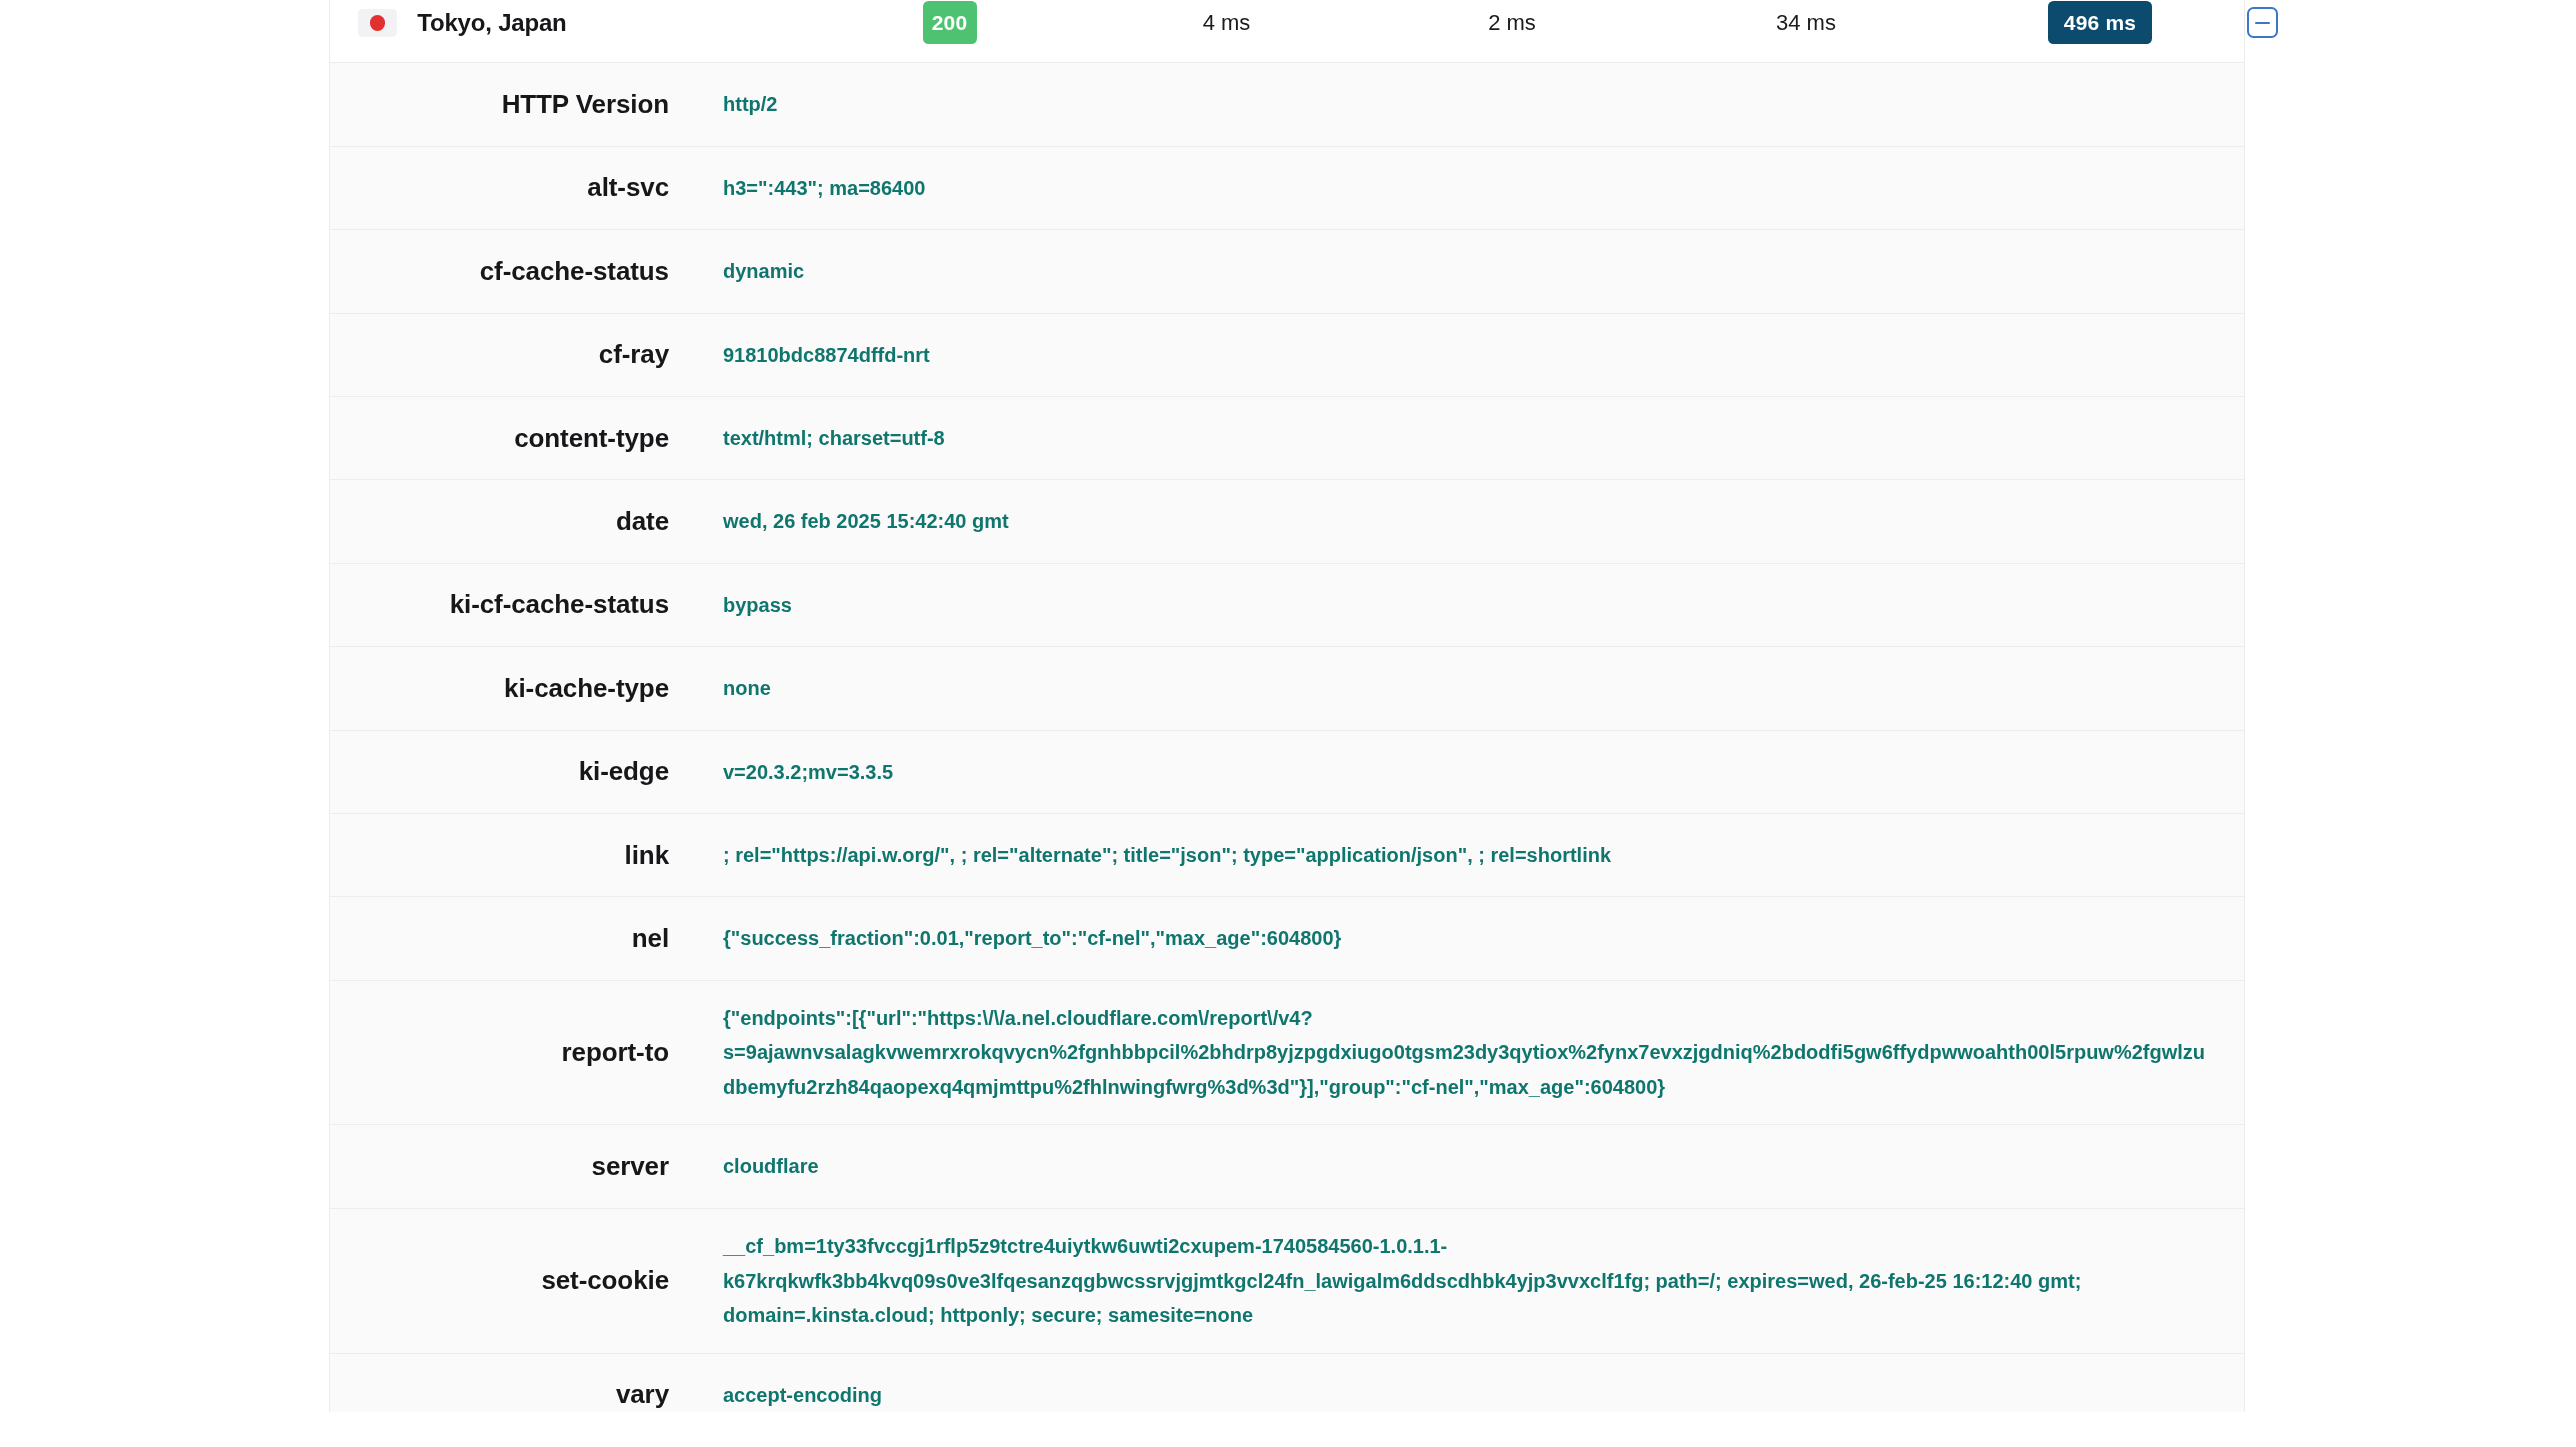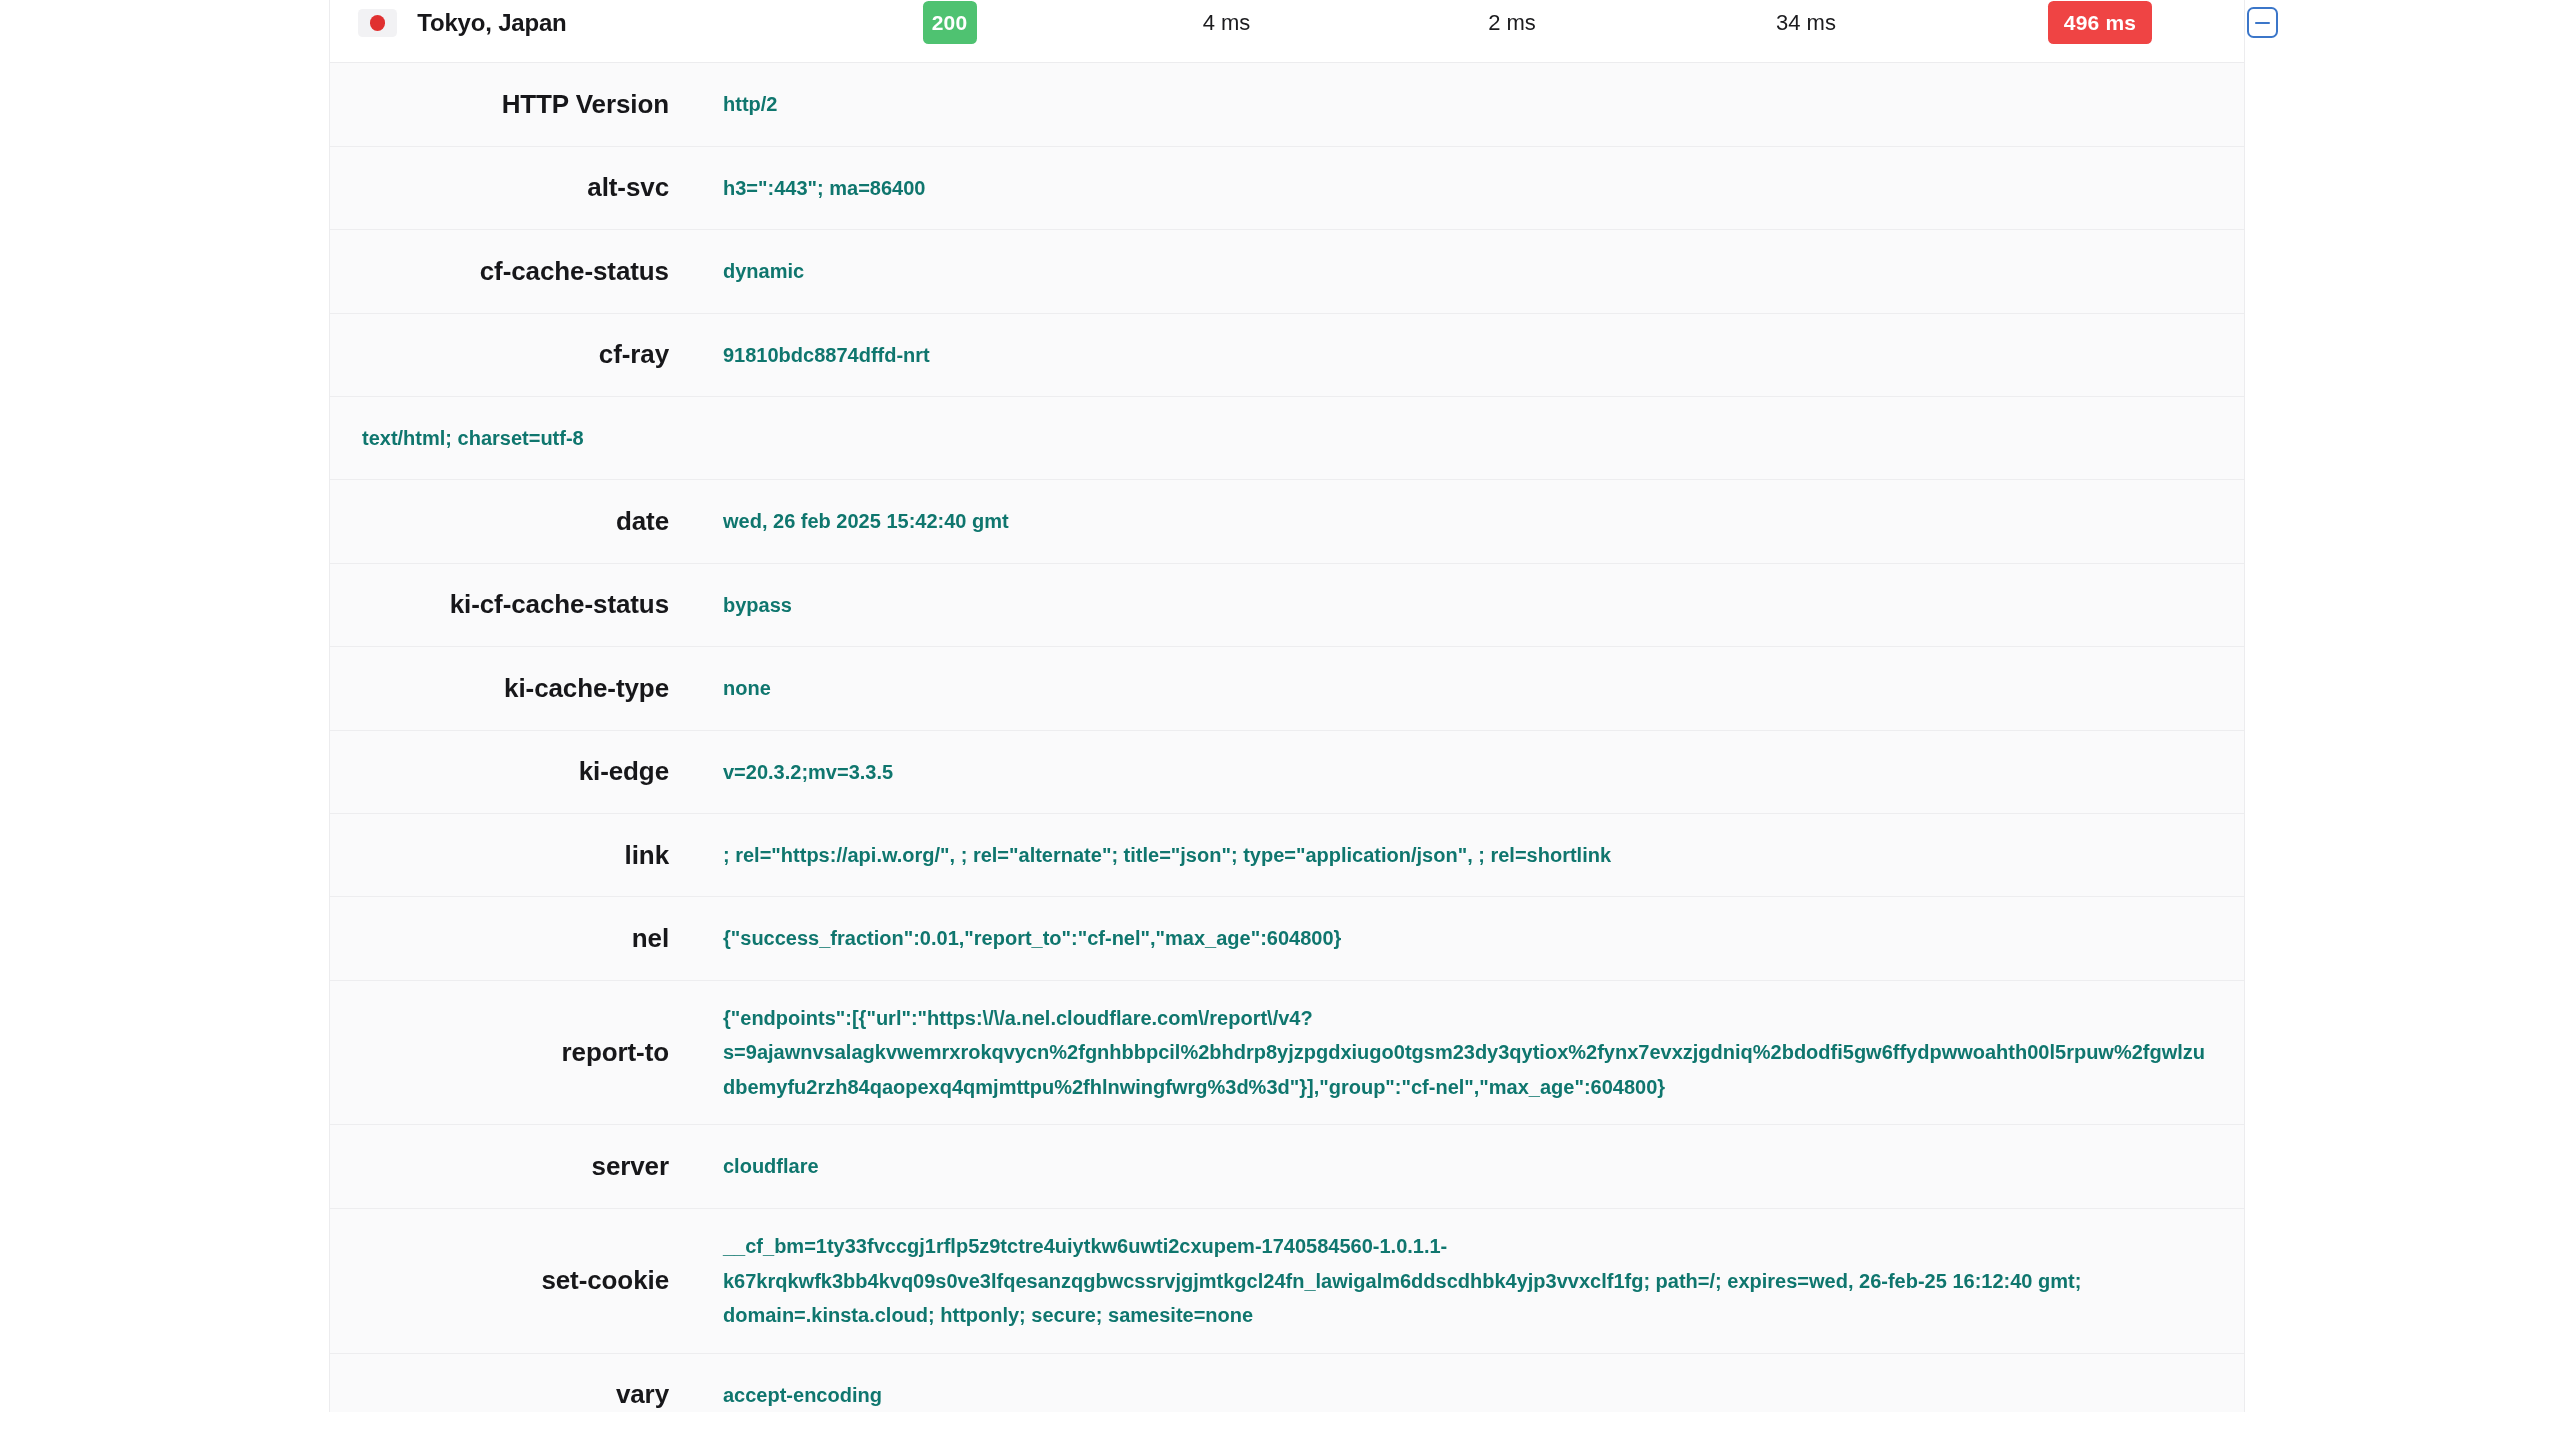--- a/index.html
+++ b/index.html
@@ -93,21 +93,21 @@
   }
   .badge.status {
     width: 54px;
     height: 43px;
     background: #4fc271;
   }
   .badge.timing {
     min-width: 104px;
     height: 43px;
     padding: 0 12px;
-    background: #ef4444;
+    background: #0c4a6e;
   }
   .badge-cell {
     flex: 0 0 294px;
     display: flex;
     align-items: center;
     justify-content: center;
   }
   .badge-cell.status-col { flex: 0 0 277px; }
 
   .toggle-cell {
@@ -224,20 +224,21 @@
       </div>
       <div class="hrow">
         <div class="hlabel">cf-cache-status</div>
         <div class="hvalue">dynamic</div>
       </div>
       <div class="hrow">
         <div class="hlabel">cf-ray</div>
         <div class="hvalue">91810bdc8874dffd-nrt</div>
       </div>
       <div class="hrow">
+        <div class="hlabel">content-type</div>
         <div class="hvalue">text/html; charset=utf-8</div>
       </div>
       <div class="hrow">
         <div class="hlabel">date</div>
         <div class="hvalue">wed, 26 feb 2025 15:42:40 gmt</div>
       </div>
       <div class="hrow">
         <div class="hlabel">ki-cf-cache-status</div>
         <div class="hvalue">bypass</div>
       </div>

